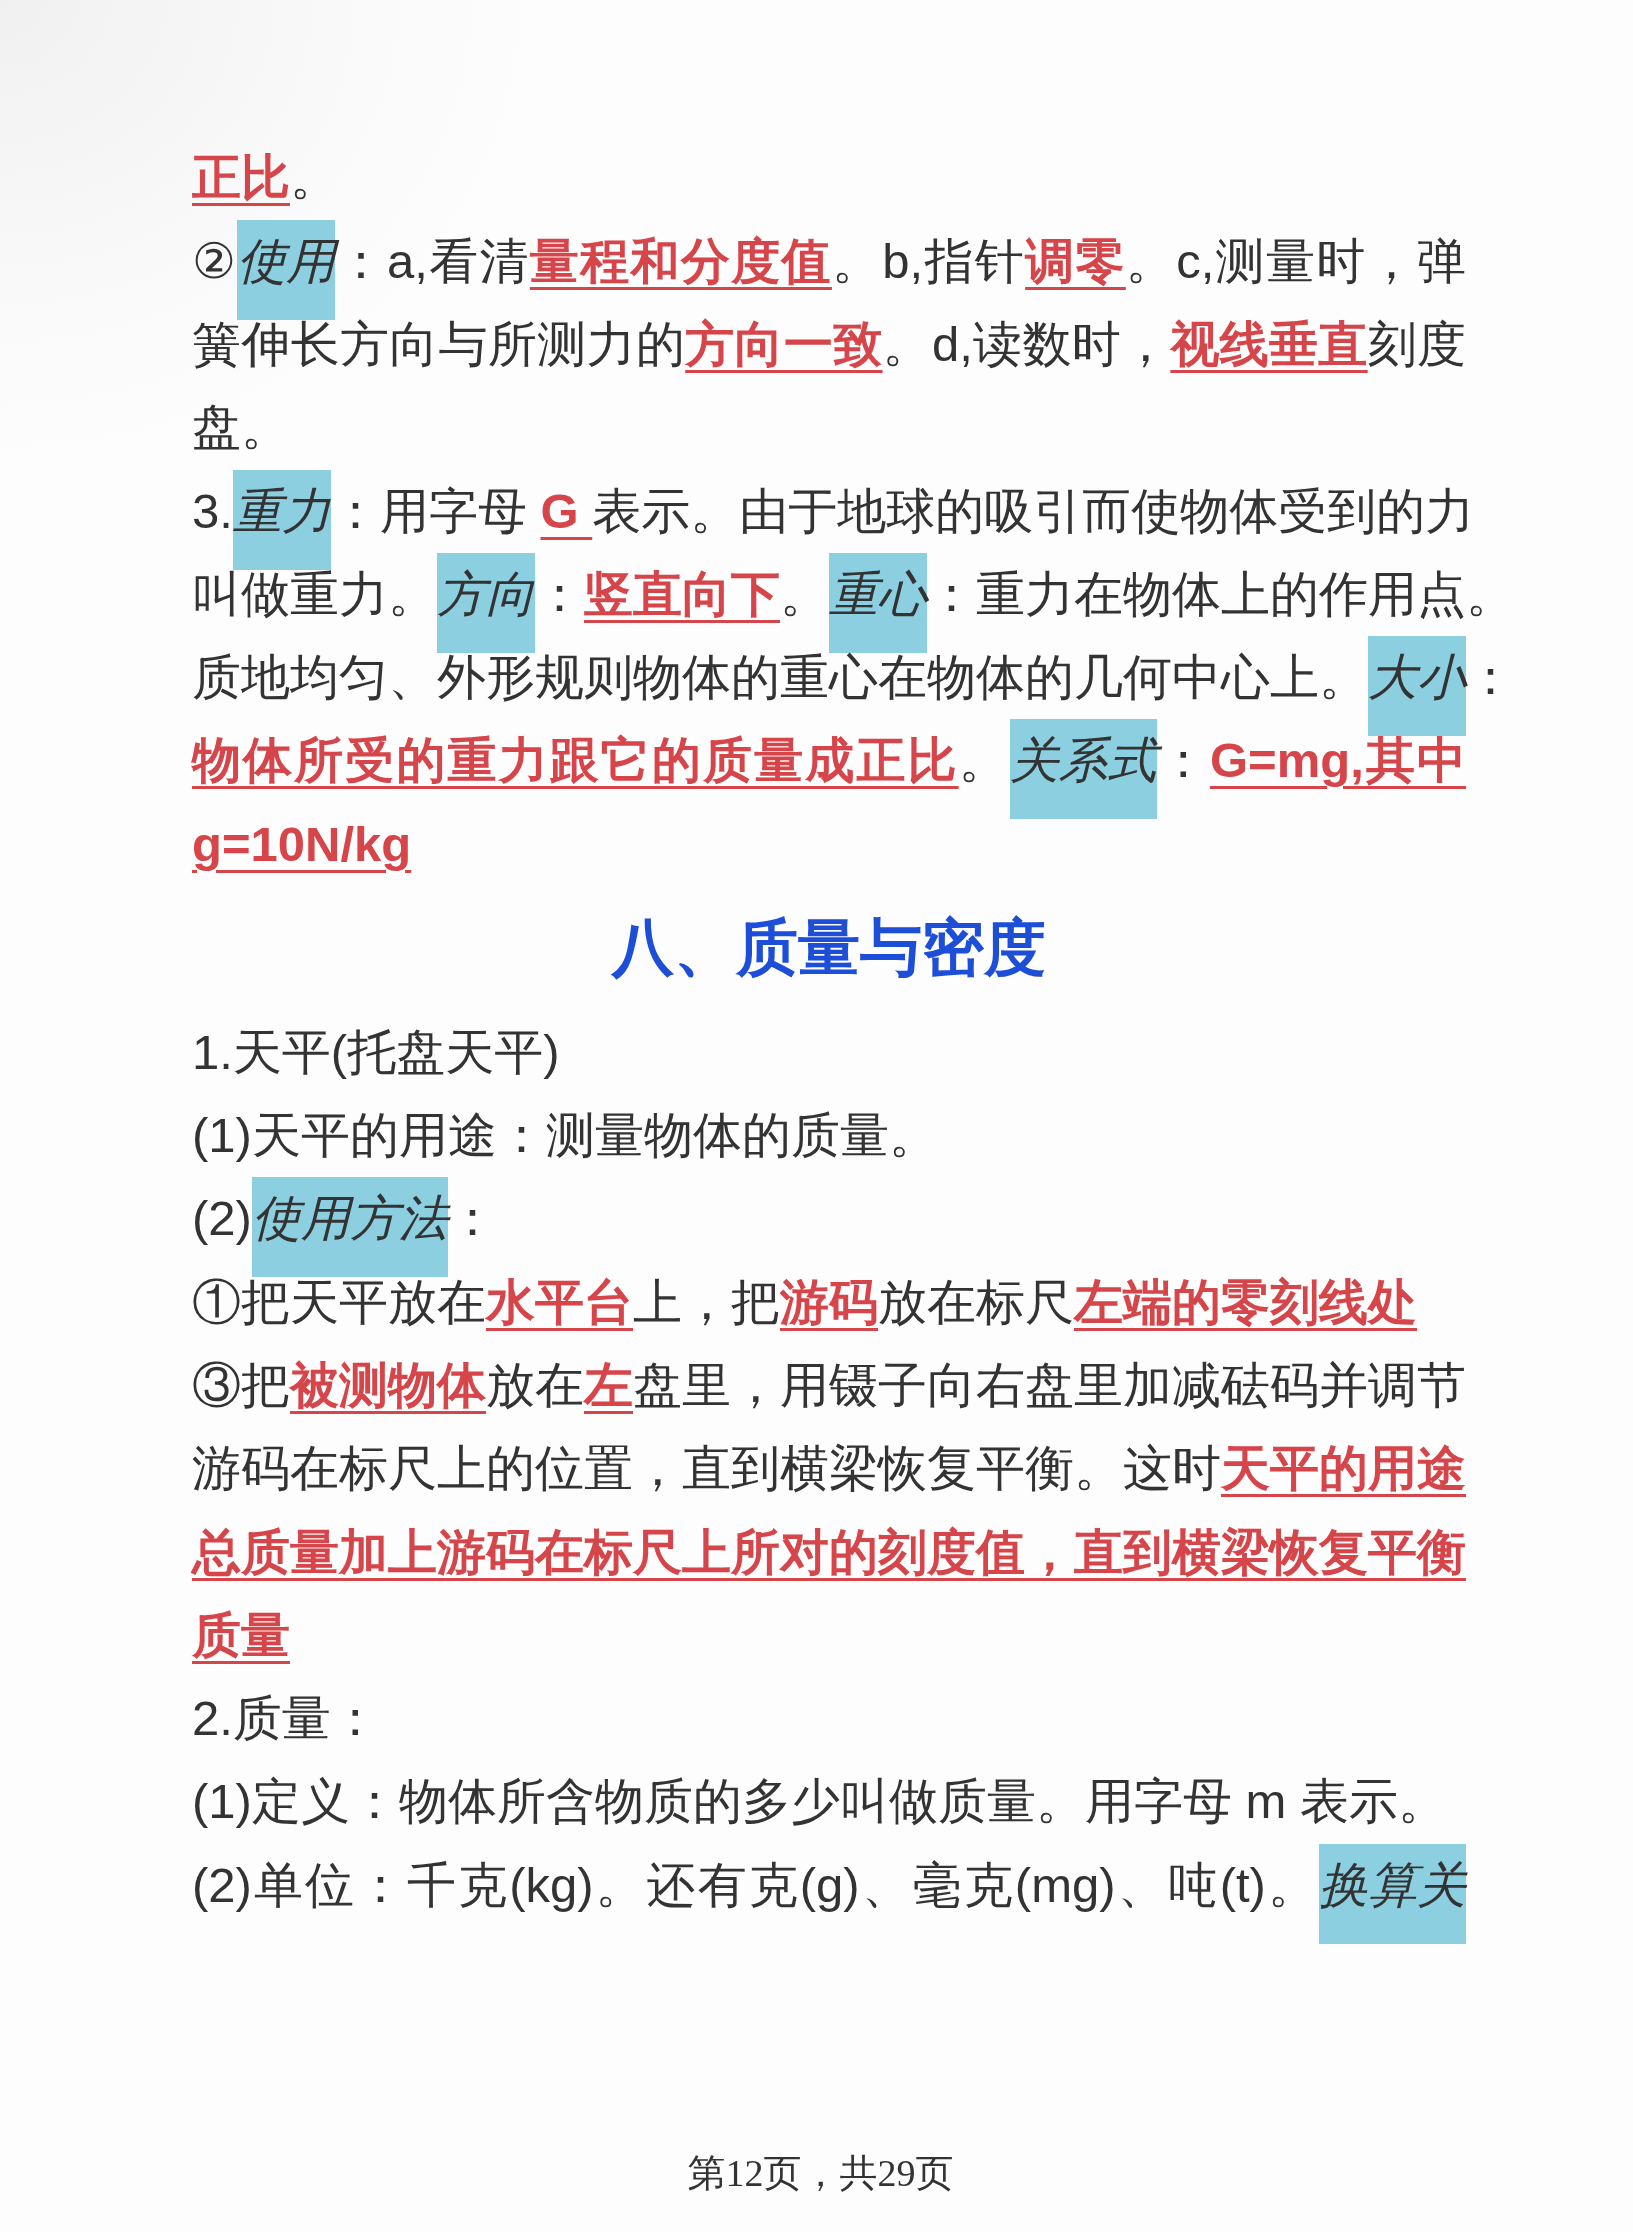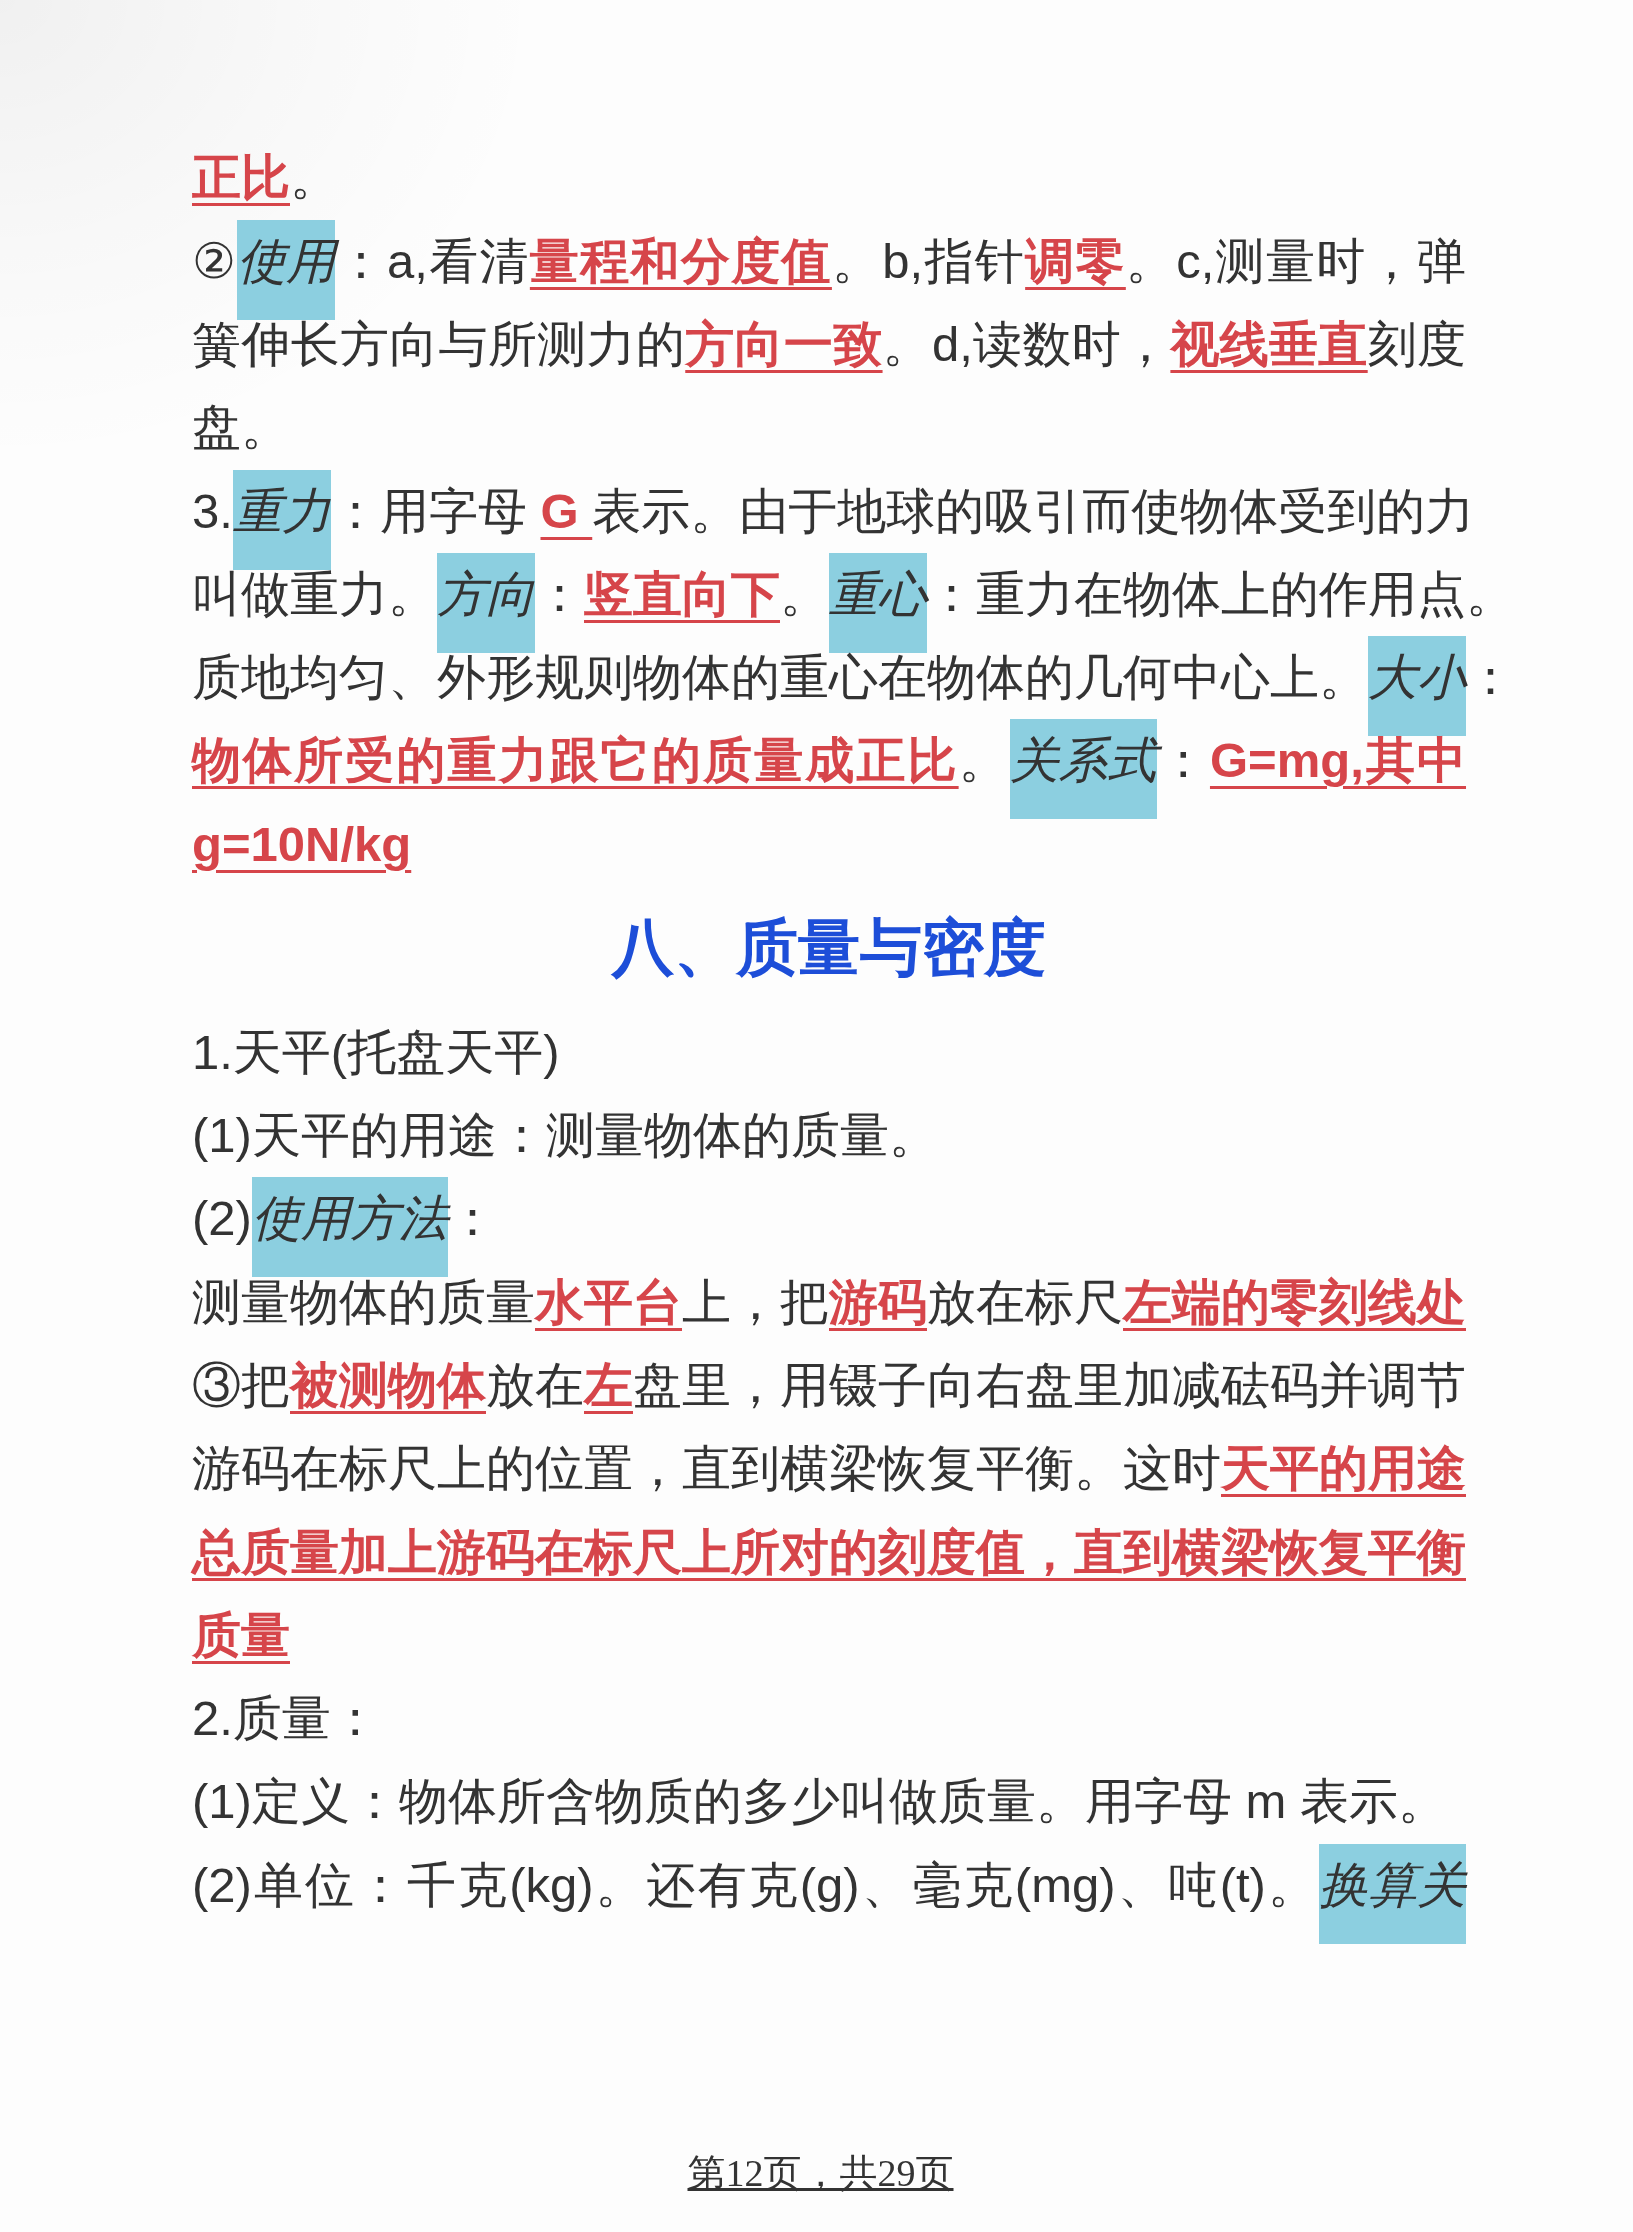--- a/index.html
+++ b/index.html
@@ -30,21 +30,21 @@
     color: #d6454a; font-weight: bold;
     text-decoration: underline; text-decoration-color: #d6454a;
     text-decoration-thickness: 3px; text-underline-offset: 9px; margin-top: 8px;
   }
   .heading {
     height: 124.7px; line-height: 124.7px; text-align: center;
     font-size: 62px; font-weight: bold; color: #1d4ed8; white-space: nowrap;
   }
   .footer {
     position: absolute; left: 8px; right: 0; top: 2150px; height: 46px; line-height: 46px;
-    text-align: center; font-family: "Liberation Serif", serif; font-size: 38px; color: #333333; text-decoration: underline;
+    text-align: center; font-family: "Liberation Serif", serif; font-size: 38px; color: #333333;
   }
 </style>
 </head>
 <body>
 
 <div class="scan-shadow"></div>
 
 <div class="content">
 
   <div class="line"><span class="red">正比</span><span>。</span></div>
@@ -55,21 +55,21 @@
   <div class="line full"><span>叫做重力。</span><span class="hl">方向</span><span>：</span><span class="red">竖直向下</span><span>。</span><span class="hl">重心</span><span>：重力在物体上的作用点。</span></div>
   <div class="line full"><span>质地均匀、外形规则物体的重心在物体的几何中心上。</span><span class="hl">大小</span><span>：</span></div>
   <div class="line full"><span class="red">物体所受的重力跟它的质量成正比</span><span>。</span><span class="hl">关系式</span><span>：</span><span class="red">G=mg,其中</span></div>
   <div class="line"><span class="red">g=10N/kg</span></div>
 
   <div class="heading">八、质量与密度</div>
 
   <div class="line"><span>1.天平(托盘天平)</span></div>
   <div class="line"><span>(1)天平的用途：测量物体的质量。</span></div>
   <div class="line"><span>(2)</span><span class="hl">使用方法</span><span>：</span></div>
-  <div class="line"><span>测量物体的质量</span><span class="red">水平台</span><span>上，把</span><span class="red">游码</span><span>放在标尺</span><span class="red">左端的零刻线处</span></div>
+  <div class="line"><span>①把天平放在</span><span class="red">水平台</span><span>上，把</span><span class="red">游码</span><span>放在标尺</span><span class="red">左端的零刻线处</span></div>
   <div class="line full"><span>③把</span><span class="red">被测物体</span><span>放在</span><span class="red">左</span><span>盘里，用镊子向右盘里加减砝码并调节</span></div>
   <div class="line full"><span>游码在标尺上的位置，直到横梁恢复平衡。这时</span><span class="red">天平的用途</span></div>
   <div class="line full"><span class="red">总质量加上游码在标尺上所对的刻度值，直到横梁恢复平衡</span></div>
   <div class="line"><span class="red">质量</span></div>
   <div class="line"><span>2.质量：</span></div>
   <div class="line"><span>(1)定义：物体所含物质的多少叫做质量。用字母 m 表示。</span></div>
   <div class="line full"><span>(2)单位：千克(kg)。还有克(g)、毫克(mg)、吨(t)。</span><span class="hl">换算关</span></div>
 
 </div>
 

